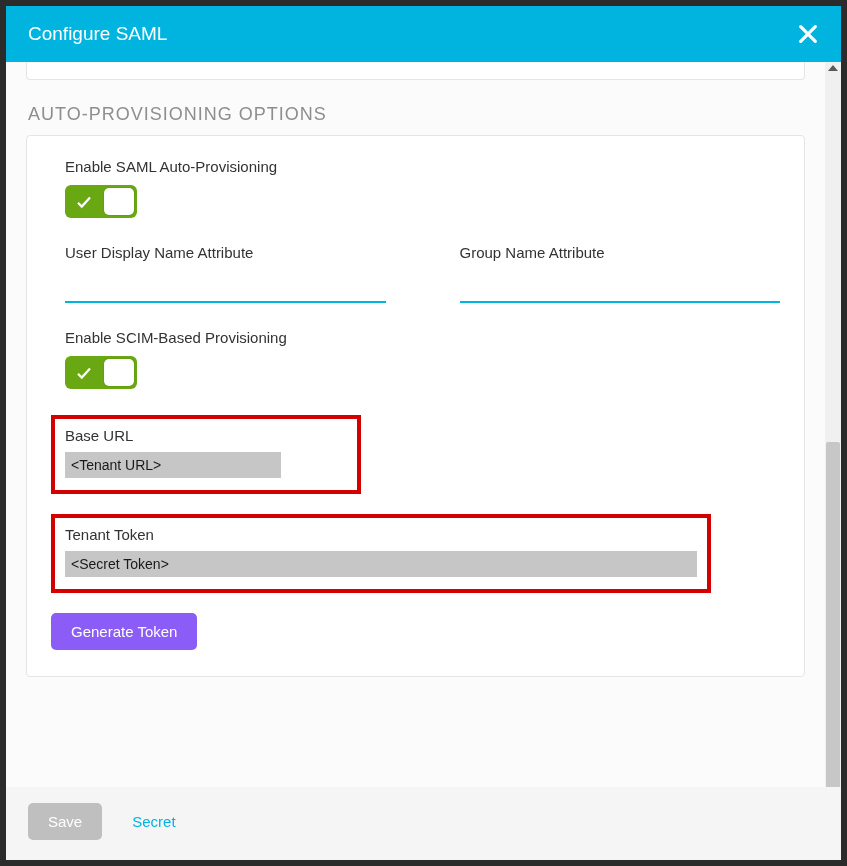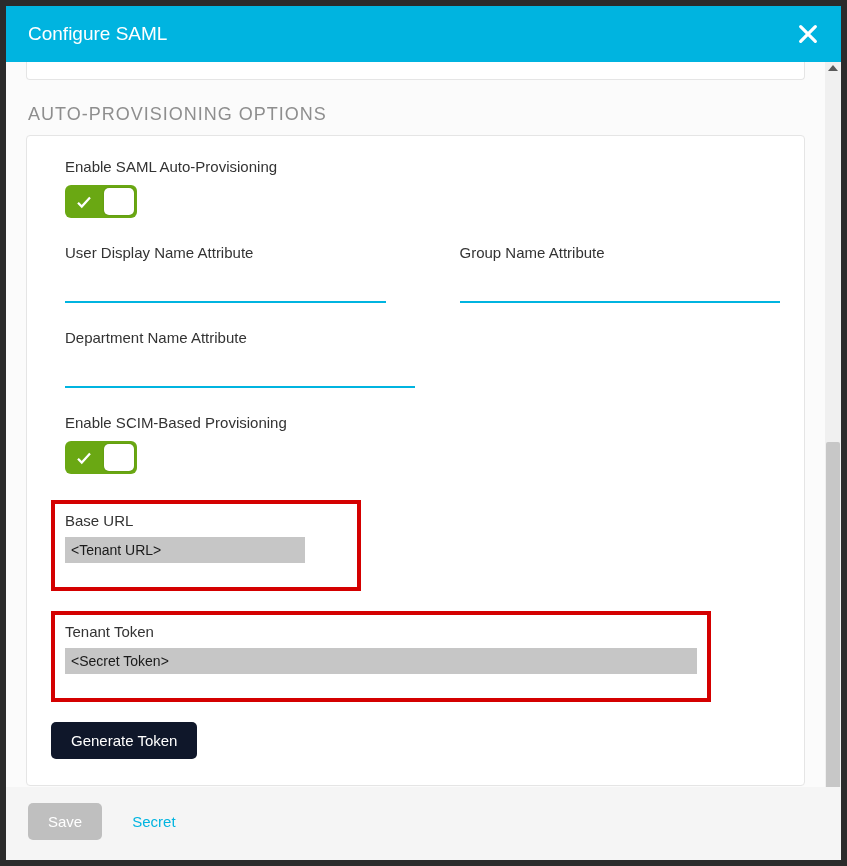--- a/index.html
+++ b/index.html
@@ -149,49 +149,49 @@
     background: transparent;
     height: 32px;
     font-size: 14px;
     padding: 4px 2px;
     outline: none;
     color: #333;
   }
 
   .highlight-box {
     border: 4px solid #d40000;
-    padding: 8px 10px 24px 10px;
+    padding: 8px 10px 12px 10px;
     margin-bottom: 20px;
   }
   .highlight-box .field-label { margin-bottom: 8px; }
 
   .readonly-input {
     border: none;
     background: #c6c6c6;
     height: 26px;
     font-size: 14px;
     padding: 3px 6px;
     color: #1a1a1a;
     font-family: inherit;
     outline: none;
   }
-  .readonly-input.short { width: 240px; }
+  .readonly-input.short { width: 216px; }
   .readonly-input.long { width: 687px; max-width: 100%; }
 
   .btn {
     display: inline-block;
     border: none;
     border-radius: 5px;
     padding: 10px 20px;
     font-size: 15px;
     cursor: pointer;
     font-family: inherit;
   }
   .btn-primary {
-    background: #0f172a;
+    background: #8b5cf6;
     color: #fff;
   }
   .btn-disabled {
     background: #bfbfbf;
     color: #fff;
     cursor: default;
   }
   .btn-link {
     background: transparent;
     color: #00b4e0;
@@ -245,26 +245,20 @@
           <div class="col field">
             <span class="field-label">User Display Name Attribute</span>
             <input class="underline-input" type="text" value="" style="">
           </div>
           <div class="col field">
             <span class="field-label">Group Name Attribute</span>
             <input class="underline-input" type="text" value="" style="">
           </div>
         </div>
 
-        <div class="row">
-          <div class="col field" style="max-width:48%;">
-            <span class="field-label">Department Name Attribute</span>
-            <input class="underline-input" type="text" value="" style="">
-          </div>
-        </div>
 
         <div class="field">
           <span class="field-label">Enable SCIM-Based Provisioning</span>
           <div class="toggle">
             <span class="check">
               <svg viewBox="0 0 24 24">
                   <polyline points="4,13 9,18 20,6"></polyline>
                 </svg>
             </span>
             <span class="knob"></span>

